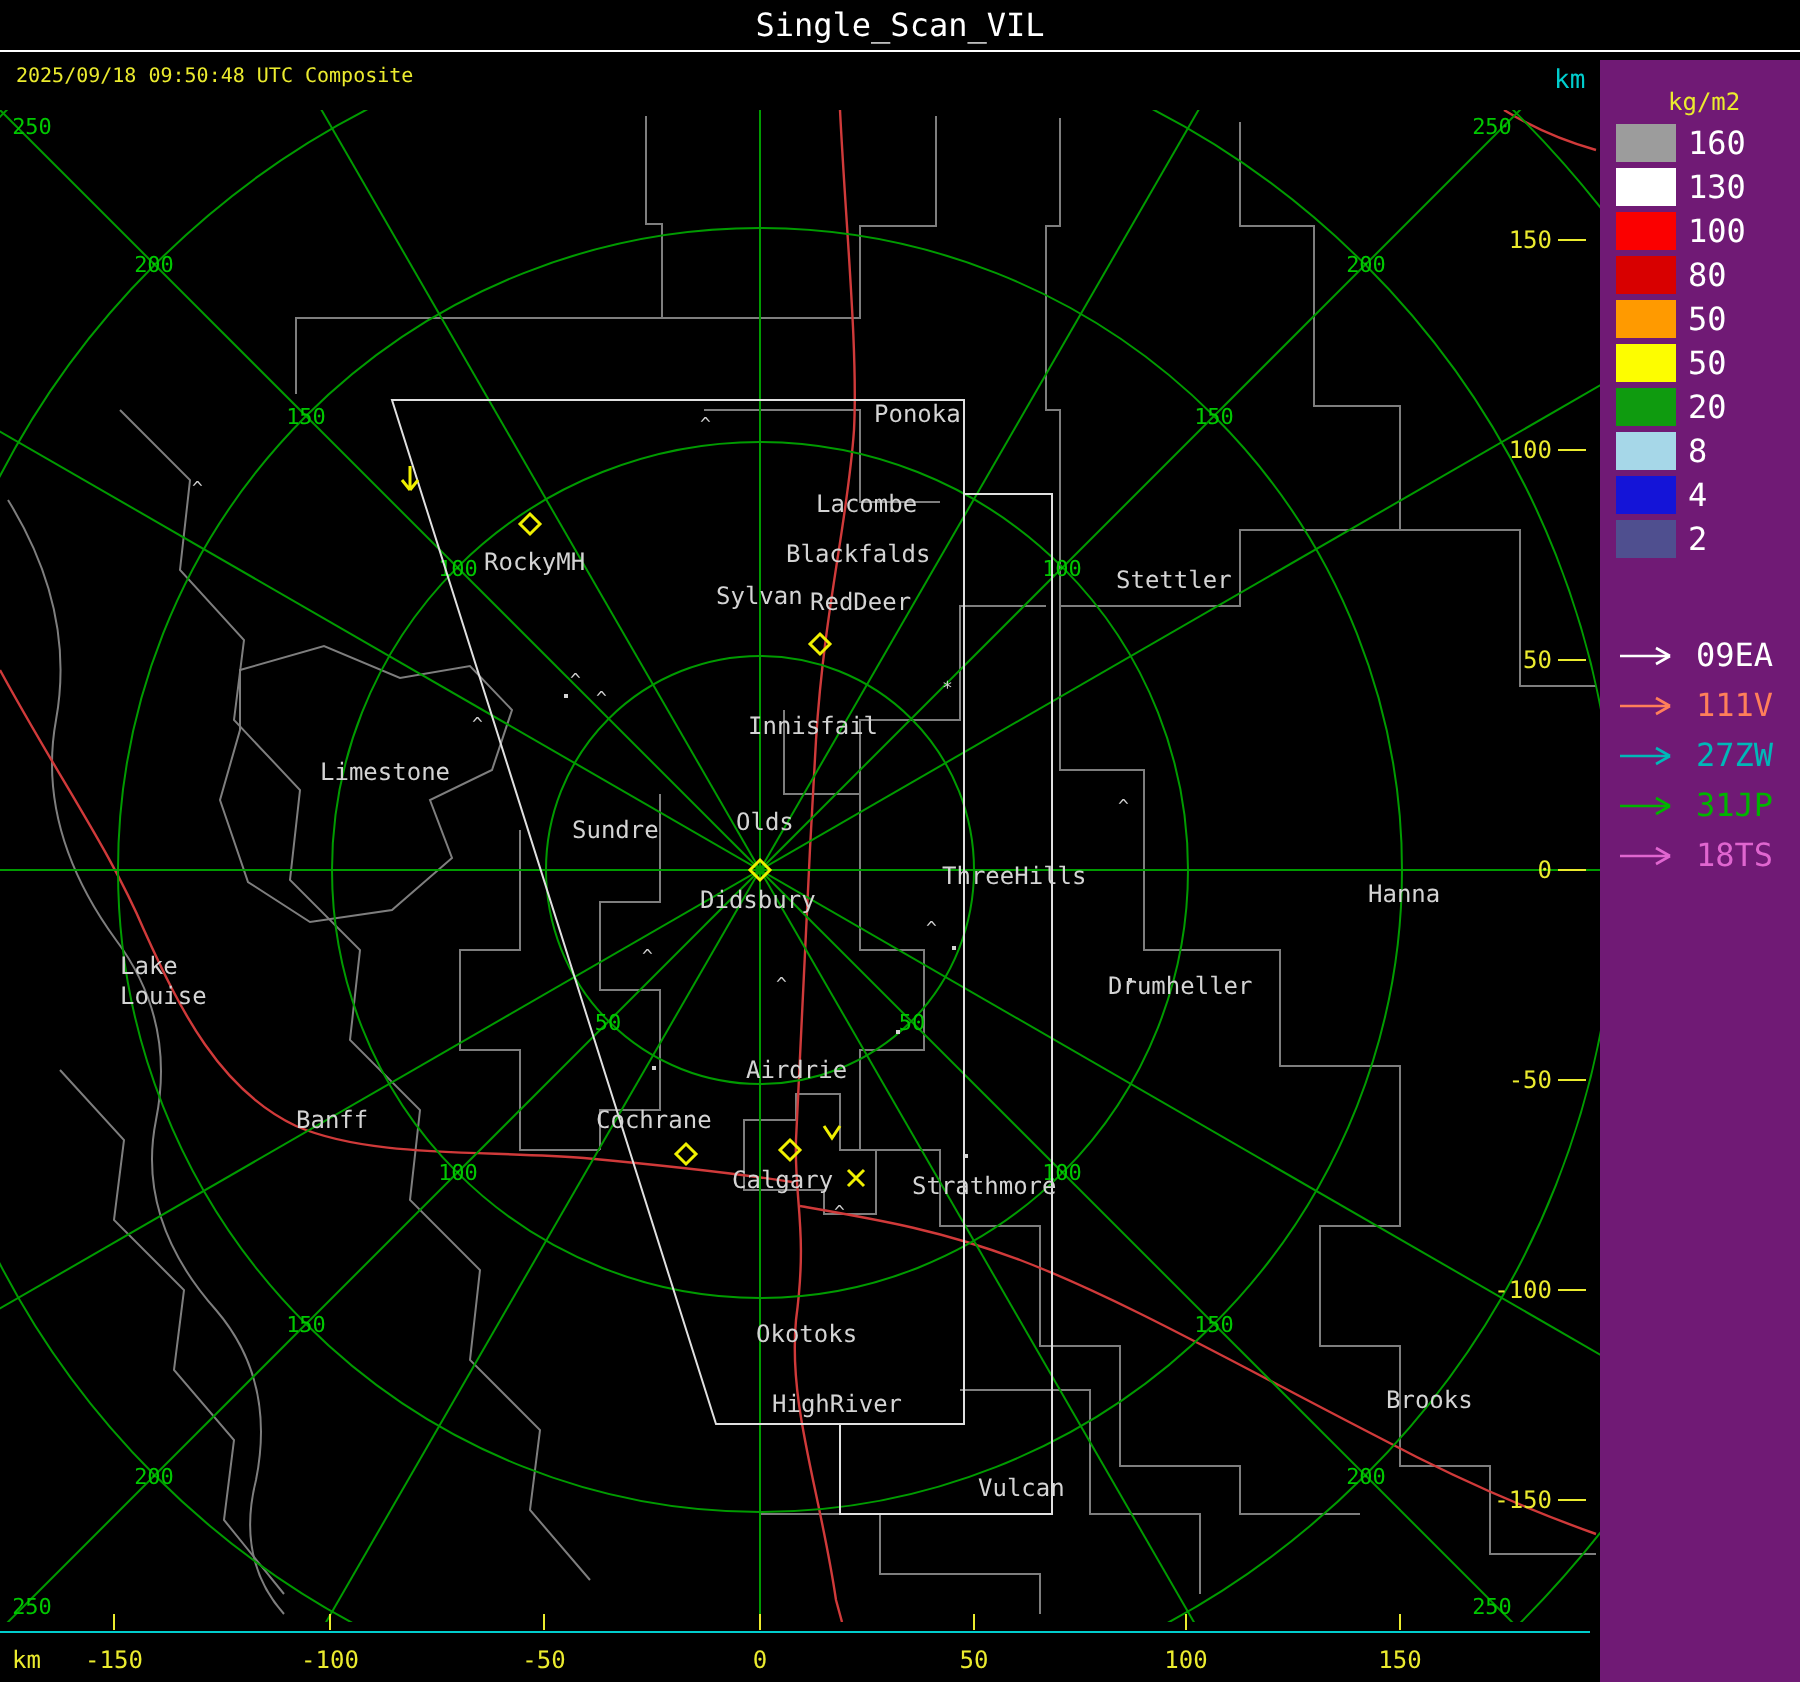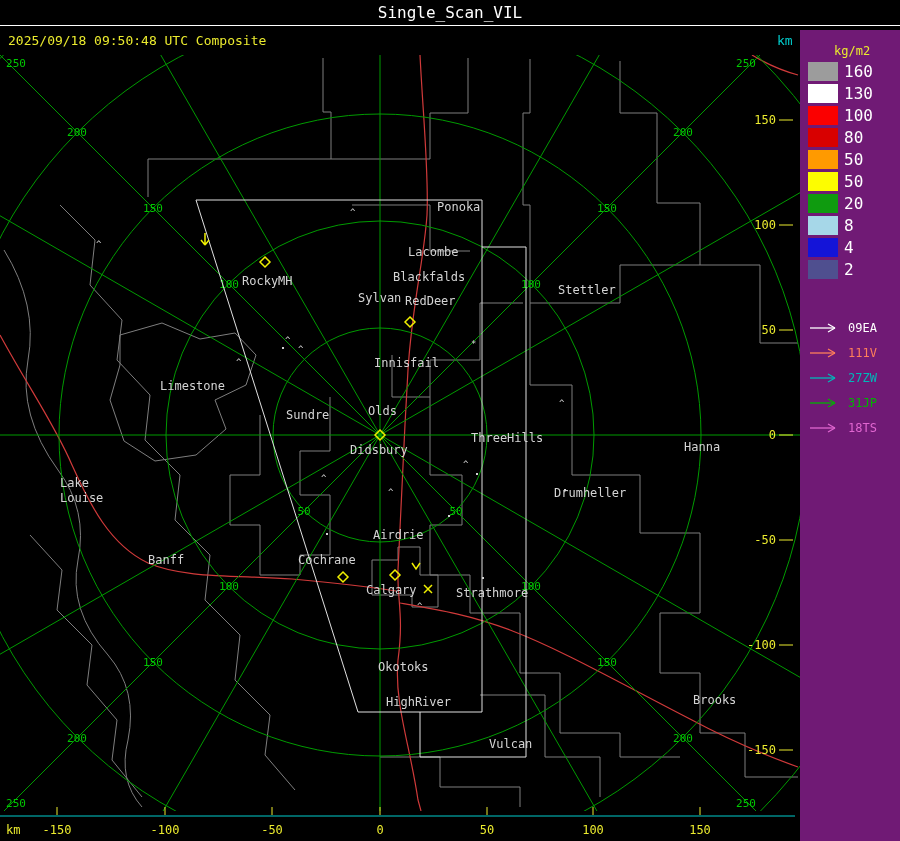--- a/index.html
+++ b/index.html
@@ -1,32 +1,32 @@
 <!DOCTYPE html>
 <html><head>
 <meta charset="utf-8">
 <style>
   html,body{margin:0;padding:0;background:#000;}
   body{width:900px;height:841px;position:relative;overflow:hidden;
        font-family:"DejaVu Sans Mono","Liberation Mono",monospace;color:#fff;}
   .titlebar{position:absolute;top:0;left:0;width:900px;height:25px;
             border-bottom:1px solid #fff;text-align:center;
             font-size:16px;line-height:25px;color:#fff;background:#000;}
-  .timestamp{position:absolute;top:33px;left:8px;font-size:13px;}
+  .timestamp{position:absolute;top:33px;left:8px;font-size:10px;}
   .km-top{position:absolute;top:33px;left:777px;font-size:13px;}
   .map{position:absolute;top:55px;left:0;}
   svg text{font-family:"DejaVu Sans Mono","Liberation Mono",monospace;}
   .panel{position:absolute;top:30px;left:800px;width:100px;height:811px;background:#701a75;text-decoration:underline;}
   .legend-unit{position:absolute;top:14px;left:34px;font-size:12px;}
   .lrow{position:absolute;left:8px;width:92px;height:19px;}
   .sw{position:absolute;left:0;top:0;width:30px;height:19px;}
   .lv{position:absolute;left:36px;top:0;line-height:19px;font-size:16px;color:#fff;}
   .arow{position:absolute;left:8px;width:92px;height:16px;}
   .arow svg{position:absolute;left:0;top:2px;}
-  .alabel{position:absolute;left:40px;top:0;line-height:16px;font-size:12px;}
+  .alabel{position:absolute;left:40px;top:0;line-height:16px;font-size:16px;}
 </style>
 </head>
 <body>
 
 <div class="titlebar">Single_Scan_VIL</div>
 
 <div class="timestamp" style="color: rgb(235, 235, 46);">2025/09/18 09:50:48 UTC Composite</div>
 <div class="km-top" style="color: rgb(0, 205, 205);">km</div>
 
 <div class="map">

